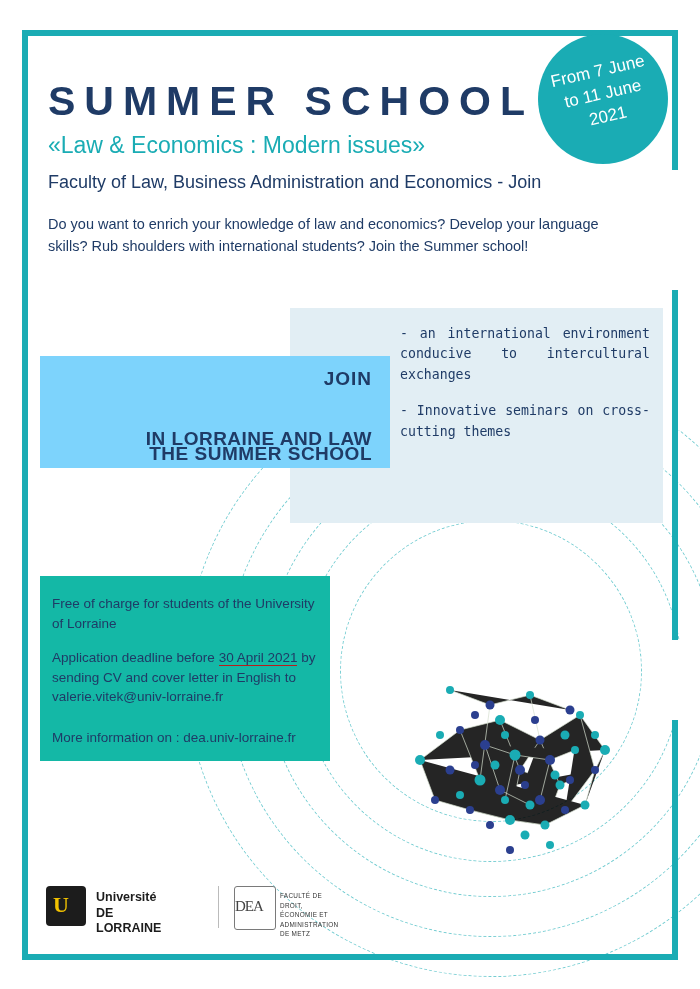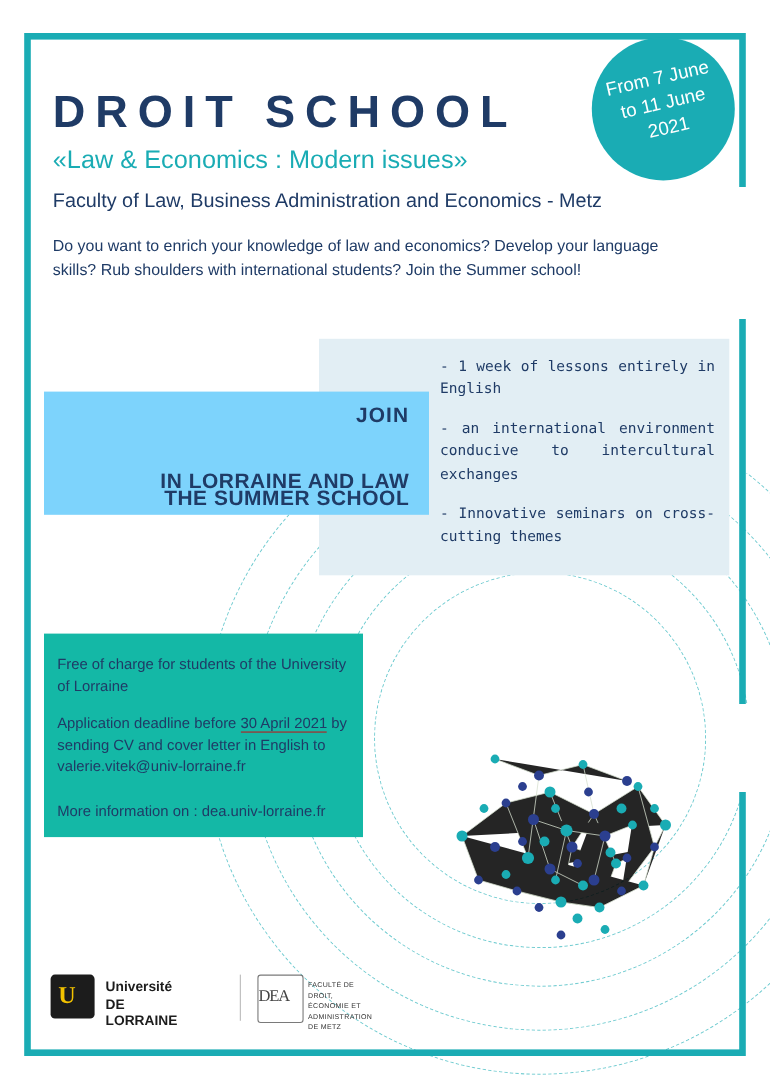--- a/index.html
+++ b/index.html
@@ -265,36 +265,35 @@
     <div class="ring" style="left:265px; top:15px; width:450px; height:450px;"></div>
     <div class="ring" style="left:225px; top:-25px; width:530px; height:530px;"></div>
     <div class="ring" style="left:185px; top:-65px; width:610px; height:610px;"></div>
     <div class="ring" style="left:340px; top:90px; width:300px; height:300px;"></div>
   </div>
 
   <div class="frame-border"></div>
   <div class="frame-notch"></div>
   <div class="frame-notch-2"></div>
 
-  <div class="title">DROIT SCHOOL</div>
+  <div class="title">SUMMER SCHOOL</div>
   <div class="subtitle">«Law &amp; Economics : Modern issues»</div>
-  <div class="faculty">Faculty of Law, Business Administration and Economics - Metz</div>
+  <div class="faculty">Faculty of Law, Business Administration and Economics - Join</div>
   <div class="intro">Do you want to enrich your knowledge of law and economics? Develop your language skills? Rub shoulders with international students? Join the Summer school!</div>
 
   <div class="date-badge">
     <div class="dtext">
       <div>From 7 June</div>
       <div>to 11 June</div>
       <div>2021</div>
     </div>
   </div>
 
   <div class="bullets-box">
     <div class="bullets">
-      <p>- 1 week of lessons entirely in English</p>
       <p>- an international environment conducive to intercultural exchanges</p>
       <p>- Innovative seminars on cross-cutting themes</p>
     </div>
   </div>
 
   <div class="join-box">
     <div class="join-small">JOIN</div>
     <div class="join-l1">THE SUMMER SCHOOL</div>
     <div class="join-l2">IN LORRAINE AND LAW</div>
   </div>

